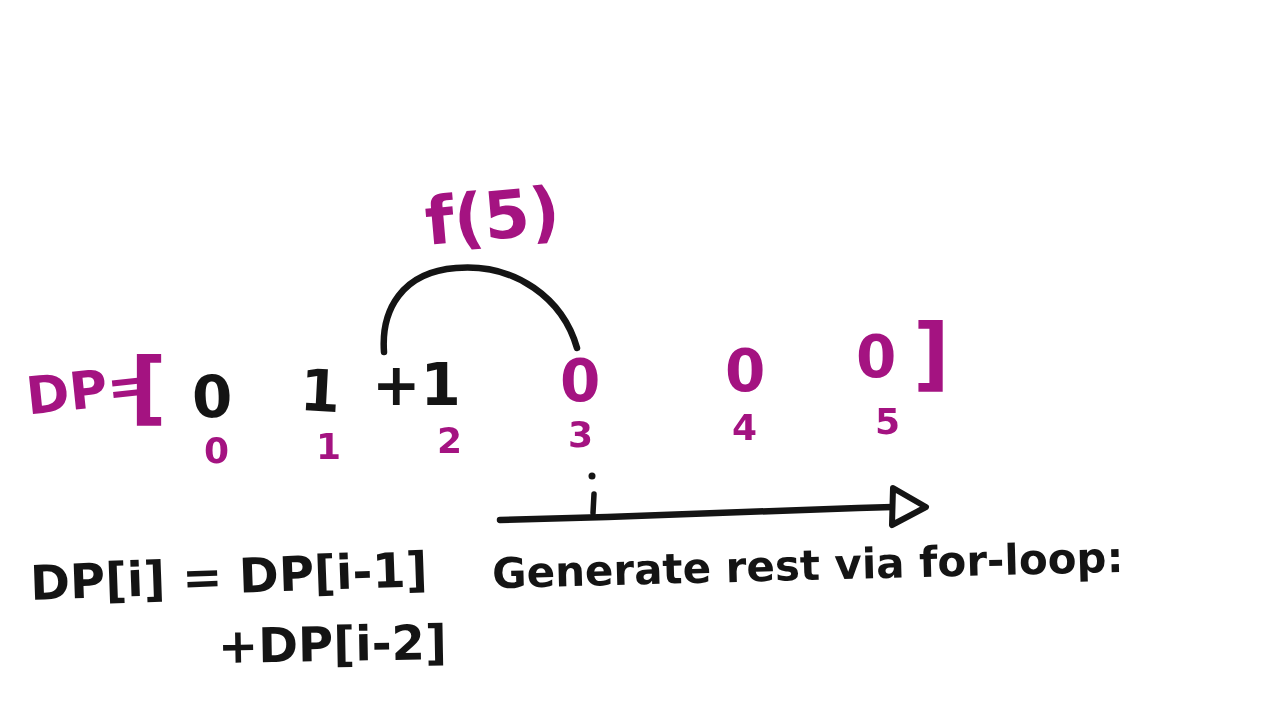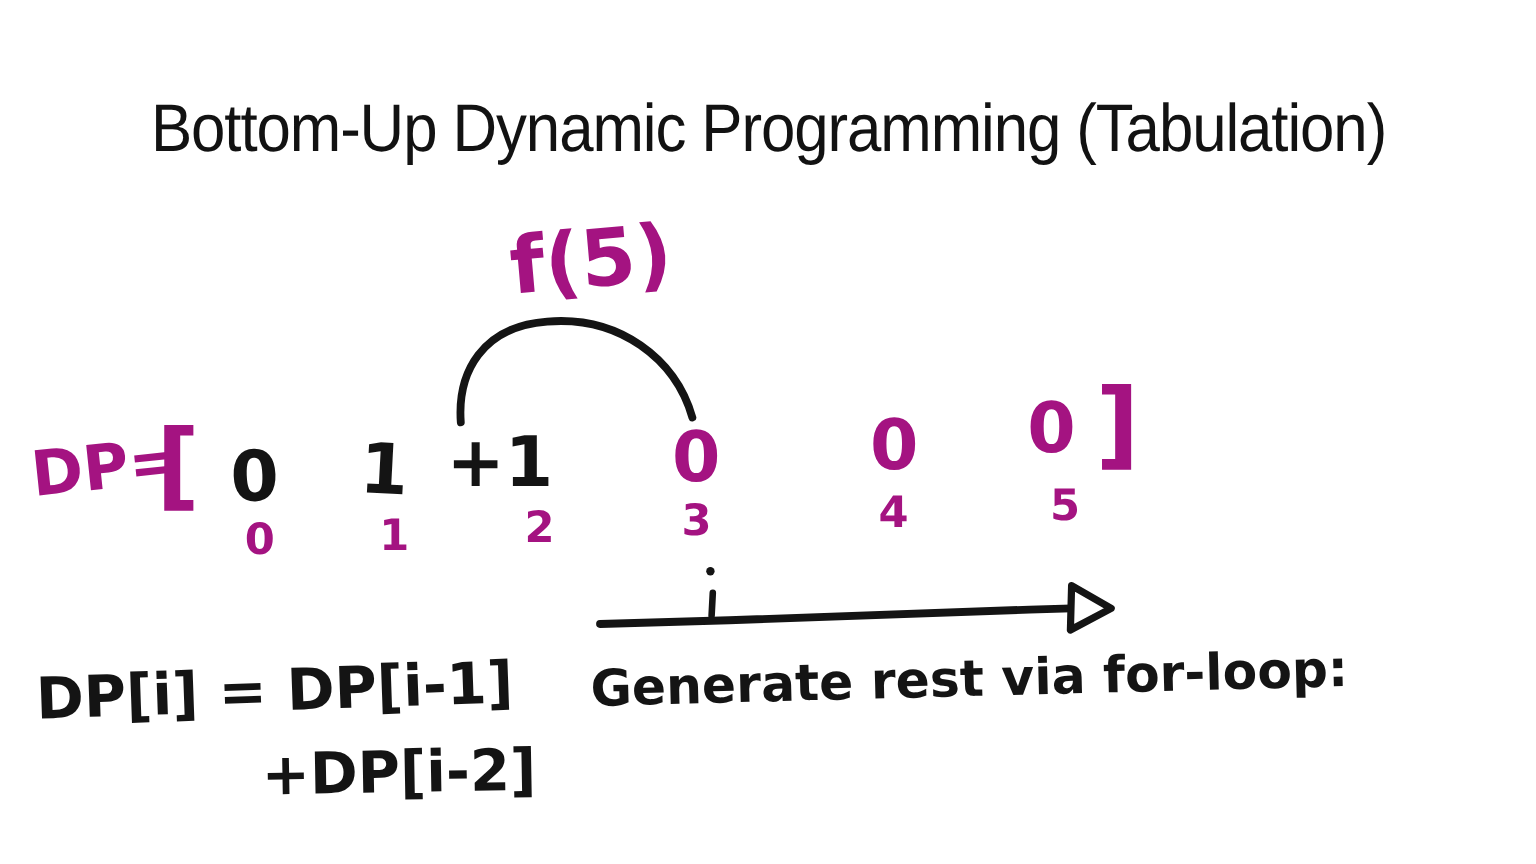--- a/index.html
+++ b/index.html
@@ -70,23 +70,20 @@
 
   .caption  { left: 492px; top: 545px; font-size: 42px; transform: rotate(-1.5deg); }
   .formula1 { left: 30px;  top: 552px; font-size: 48px; transform: rotate(-2deg); }
   .formula2 { left: 218px; top: 620px; font-size: 48px; transform: rotate(-1deg); }
 </style>
 </head>
 <body>
 
 <div class="stage">
 
-  <div class="title-row">
-    <span class="title-text">Bottom-Up Dynamic Programming (Tabulation)</span>
-  </div>
 
   <svg class="strokes" viewBox="0 0 1280 720" xmlns="http://www.w3.org/2000/svg">
     <path d="M 384 352 C 381 310, 402 272, 456 268 C 516 263, 563 299, 577 348" fill="none" stroke="#141414" stroke-width="6.5" stroke-linecap="round"></path>
     <circle cx="592" cy="476" r="3.5" fill="#141414"></circle>
     <line x1="594" y1="494" x2="593" y2="513" stroke="#141414" stroke-width="5.5" stroke-linecap="round"></line>
     <path d="M 500 520 C 620 517, 745 512, 858 508 L 893 507" fill="none" stroke="#141414" stroke-width="6.5" stroke-linecap="round"></path>
     <polygon points="893,488 926,507 892,525" fill="#ffffff" stroke="#141414" stroke-width="6" stroke-linejoin="round"></polygon>
   </svg>
 
   <div class="hand magenta fcall">f(5)</div>

